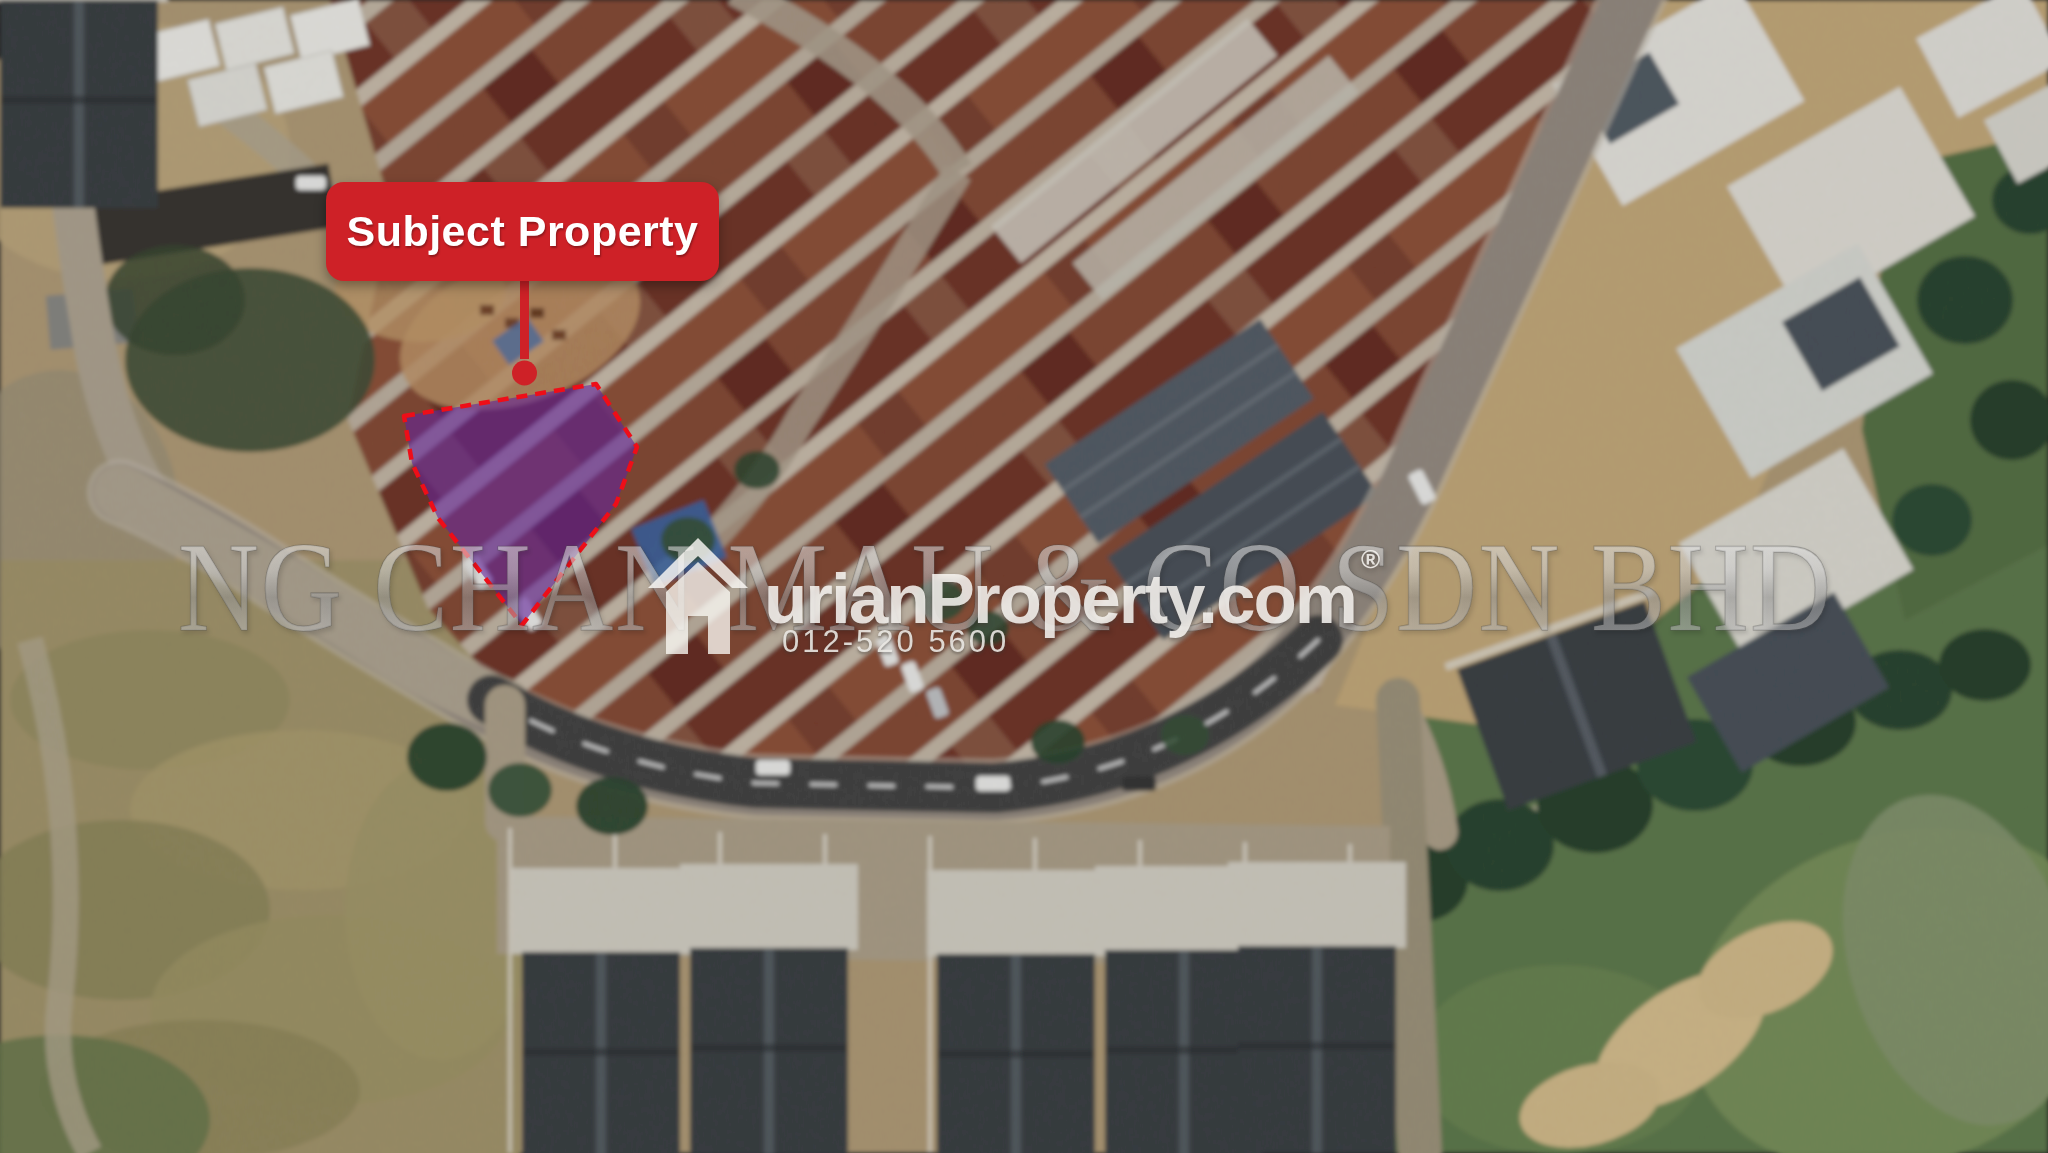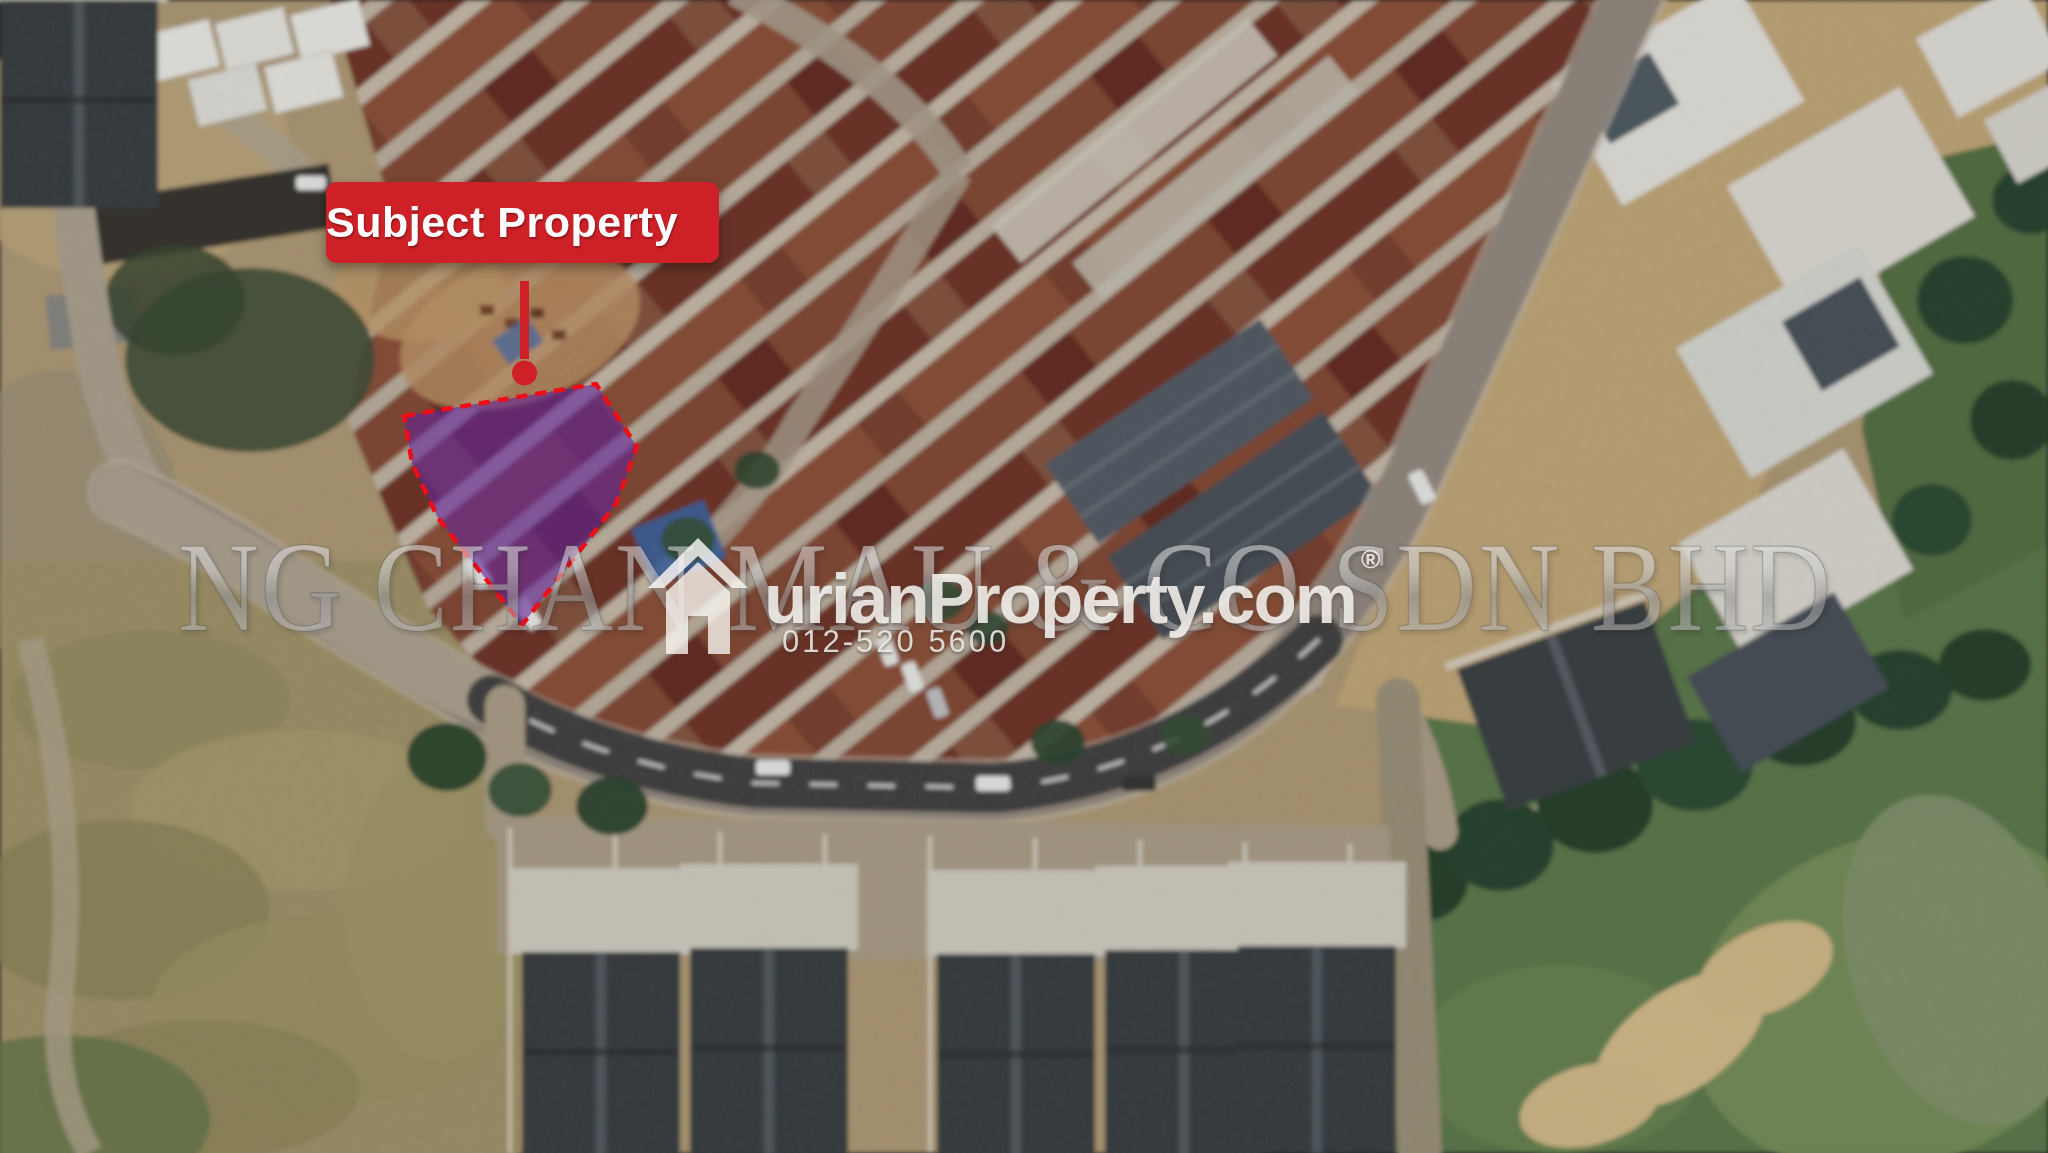--- a/index.html
+++ b/index.html
@@ -1,23 +1,23 @@
 <!DOCTYPE html>
 <html style="--accent-red: #ce2127; --label-text: #ffffff; --plot-fill: #63239b; --plot-border: #ee0e18; --company-watermark: #9a9a9a; --portal-text: #f6f4f0;"><head>
 <meta charset="utf-8">
 <style>
   html,body{margin:0;padding:0;background:#222;}
   .stage{position:relative;width:2048px;height:1153px;overflow:hidden;
          font-family:"Liberation Sans",sans-serif;}
   .stage svg.layer{position:absolute;left:0;top:0;width:2048px;height:1153px;}
   
   .subject-label{
-    position:absolute;left:326px;top:182px;width:393px;height:81px;
-    background:var(--accent-red,#ce2127);border-radius:10px;
-    display:flex;align-items:center;
+    position:absolute;left:326px;top:182px;width:393px;height:99px;
+    background:var(--accent-red,#ce2127);border-radius:18px;
+    display:flex;align-items:center;justify-content:center;
     box-shadow:0 5px 12px rgba(0,0,0,.35);
   }
   .subject-label span{
     color:var(--label-text,#fff);font-size:43px;font-weight:700;letter-spacing:.5px;
     text-shadow:1px 2px 2px rgba(0,0,0,.3);white-space:nowrap;
   }
   
   .portal-logo{position:absolute;left:640px;top:532px;width:840px;height:150px;}
   .portal-logo .logo-house{position:absolute;left:6px;top:4px;width:104px;height:122px;}
   .portal-logo .logo-text{

